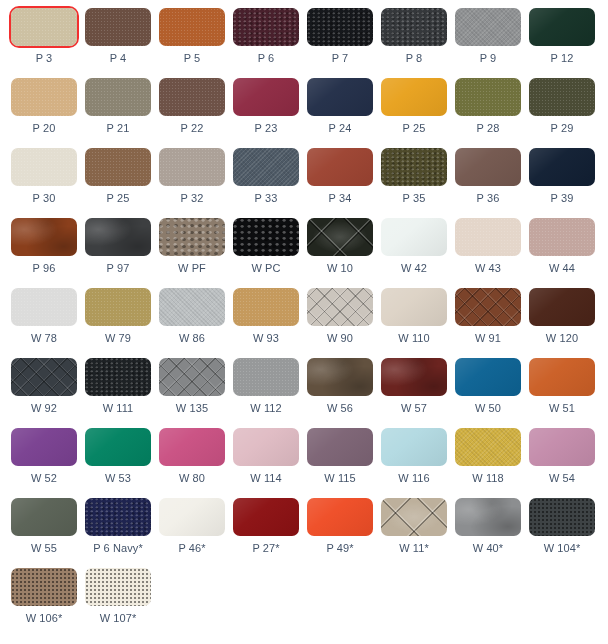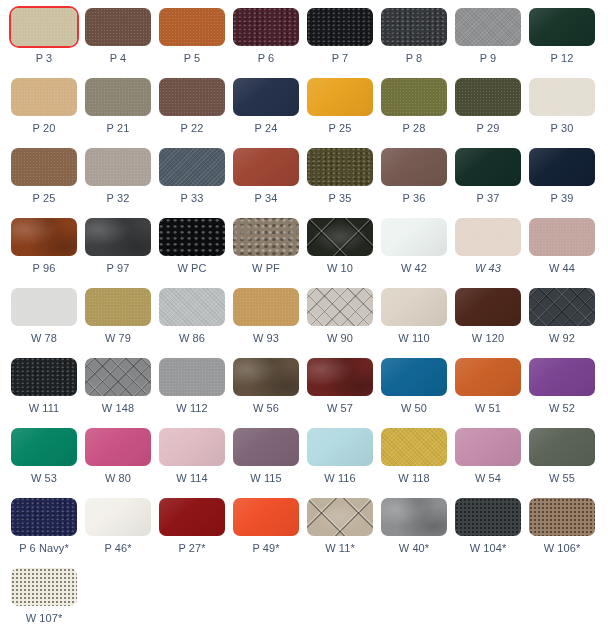--- a/index.html
+++ b/index.html
@@ -232,20 +232,26 @@
       <div class="swatch-label" style="color: rgb(68, 84, 106);">P 21</div>
     </div>
     <div class="swatch-cell">
       <div class="swatch-chip-wrap">
         <div class="swatch-chip tex-grain" style="background: rgb(110, 82, 71);"></div>
       </div>
       <div class="swatch-label" style="color: rgb(68, 84, 106);">P 22</div>
     </div>
     <div class="swatch-cell">
       <div class="swatch-chip-wrap">
+        <div class="swatch-chip tex-smooth" style="background: rgb(143, 43, 68);"></div>
+      </div>
+      <div class="swatch-label" style="color: rgb(68, 84, 106);">P 23</div>
+    </div>
+    <div class="swatch-cell">
+      <div class="swatch-chip-wrap">
         <div class="swatch-chip tex-smooth" style="background: rgb(35, 47, 73);"></div>
       </div>
       <div class="swatch-label" style="color: rgb(68, 84, 106);">P 24</div>
     </div>
     <div class="swatch-cell">
       <div class="swatch-chip-wrap">
         <div class="swatch-chip tex-smooth" style="background: rgb(232, 162, 31);"></div>
       </div>
       <div class="swatch-label" style="color: rgb(68, 84, 106);">P 25</div>
     </div>
@@ -298,71 +304,65 @@
       <div class="swatch-label" style="color: rgb(68, 84, 106);">P 35</div>
     </div>
     <div class="swatch-cell">
       <div class="swatch-chip-wrap">
         <div class="swatch-chip tex-smooth" style="background: rgb(116, 88, 79);"></div>
       </div>
       <div class="swatch-label" style="color: rgb(68, 84, 106);">P 36</div>
     </div>
     <div class="swatch-cell">
       <div class="swatch-chip-wrap">
-        <div class="swatch-chip tex-smooth" style="background: rgb(18, 44, 37);"></div>
-      </div>
-      <div class="swatch-label" style="color: rgb(68, 84, 106);">P 37</div>
-    </div>
-    <div class="swatch-cell">
-      <div class="swatch-chip-wrap">
         <div class="swatch-chip tex-smooth" style="background: rgb(17, 31, 51);"></div>
       </div>
       <div class="swatch-label" style="color: rgb(68, 84, 106);">P 39</div>
     </div>
     <div class="swatch-cell">
       <div class="swatch-chip-wrap">
         <div class="swatch-chip tex-suede" style="background: rgb(138, 63, 28);"></div>
       </div>
       <div class="swatch-label" style="color: rgb(68, 84, 106);">P 96</div>
     </div>
     <div class="swatch-cell">
       <div class="swatch-chip-wrap">
         <div class="swatch-chip tex-suede" style="background: rgb(61, 63, 65);"></div>
       </div>
       <div class="swatch-label" style="color: rgb(68, 84, 106);">P 97</div>
     </div>
     <div class="swatch-cell">
       <div class="swatch-chip-wrap">
+        <div class="swatch-chip tex-coarse" style="background: rgb(139, 123, 107);"></div>
+      </div>
+      <div class="swatch-label" style="color: rgb(68, 84, 106);">W PF</div>
+    </div>
+    <div class="swatch-cell">
+      <div class="swatch-chip-wrap">
         <div class="swatch-chip tex-coarse" style="background: rgb(13, 14, 16);"></div>
       </div>
       <div class="swatch-label" style="color: rgb(68, 84, 106);">W PC</div>
     </div>
     <div class="swatch-cell">
       <div class="swatch-chip-wrap">
-        <div class="swatch-chip tex-coarse" style="background: rgb(139, 123, 107);"></div>
-      </div>
-      <div class="swatch-label" style="color: rgb(68, 84, 106);">W PF</div>
-    </div>
-    <div class="swatch-cell">
-      <div class="swatch-chip-wrap">
         <div class="swatch-chip tex-quilt-lg" style="background: rgb(34, 38, 31);"></div>
       </div>
       <div class="swatch-label" style="color: rgb(68, 84, 106);">W 10</div>
     </div>
     <div class="swatch-cell">
       <div class="swatch-chip-wrap">
         <div class="swatch-chip tex-smooth" style="background: rgb(237, 243, 241);"></div>
       </div>
       <div class="swatch-label" style="color: rgb(68, 84, 106);">W 42</div>
     </div>
     <div class="swatch-cell">
       <div class="swatch-chip-wrap">
         <div class="swatch-chip tex-grain" style="background: rgb(228, 214, 202);"></div>
       </div>
-      <div class="swatch-label" style="color: rgb(68, 84, 106); font-style: italic;">W 43</div>
+      <div class="swatch-label" style="color: rgb(68, 84, 106);">W 43</div>
     </div>
     <div class="swatch-cell">
       <div class="swatch-chip-wrap">
         <div class="swatch-chip tex-grain" style="background: rgb(195, 166, 159);"></div>
       </div>
       <div class="swatch-label" style="color: rgb(68, 84, 106);">W 44</div>
     </div>
     <div class="swatch-cell">
       <div class="swatch-chip-wrap">
         <div class="swatch-chip tex-grain" style="background: rgb(220, 220, 219);"></div>
@@ -394,41 +394,47 @@
       <div class="swatch-label" style="color: rgb(68, 84, 106);">W 90</div>
     </div>
     <div class="swatch-cell">
       <div class="swatch-chip-wrap">
         <div class="swatch-chip tex-smooth" style="background: rgb(221, 211, 198);"></div>
       </div>
       <div class="swatch-label" style="color: rgb(68, 84, 106);">W 110</div>
     </div>
     <div class="swatch-cell">
       <div class="swatch-chip-wrap">
+        <div class="swatch-chip tex-quilt-sm" style="background: rgb(123, 67, 42);"></div>
+      </div>
+      <div class="swatch-label" style="color: rgb(68, 84, 106);">W 91</div>
+    </div>
+    <div class="swatch-cell">
+      <div class="swatch-chip-wrap">
         <div class="swatch-chip tex-smooth" style="background: rgb(75, 36, 24);"></div>
       </div>
       <div class="swatch-label" style="color: rgb(68, 84, 106);">W 120</div>
     </div>
     <div class="swatch-cell">
       <div class="swatch-chip-wrap">
         <div class="swatch-chip tex-quilt-sm" style="background: rgb(56, 62, 68);"></div>
       </div>
       <div class="swatch-label" style="color: rgb(68, 84, 106);">W 92</div>
     </div>
     <div class="swatch-cell">
       <div class="swatch-chip-wrap">
         <div class="swatch-chip tex-pebble" style="background: rgb(30, 34, 37);"></div>
       </div>
       <div class="swatch-label" style="color: rgb(68, 84, 106);">W 111</div>
     </div>
     <div class="swatch-cell">
       <div class="swatch-chip-wrap">
         <div class="swatch-chip tex-quilt-sm" style="background: rgb(132, 134, 136);"></div>
       </div>
-      <div class="swatch-label" style="color: rgb(68, 84, 106);">W 148</div>
+      <div class="swatch-label" style="color: rgb(68, 84, 106);">W 135</div>
     </div>
     <div class="swatch-cell">
       <div class="swatch-chip-wrap">
         <div class="swatch-chip tex-grain" style="background: rgb(151, 153, 154);"></div>
       </div>
       <div class="swatch-label" style="color: rgb(68, 84, 106);">W 112</div>
     </div>
     <div class="swatch-cell">
       <div class="swatch-chip-wrap">
         <div class="swatch-chip tex-suede" style="background: rgb(98, 81, 63);"></div>

